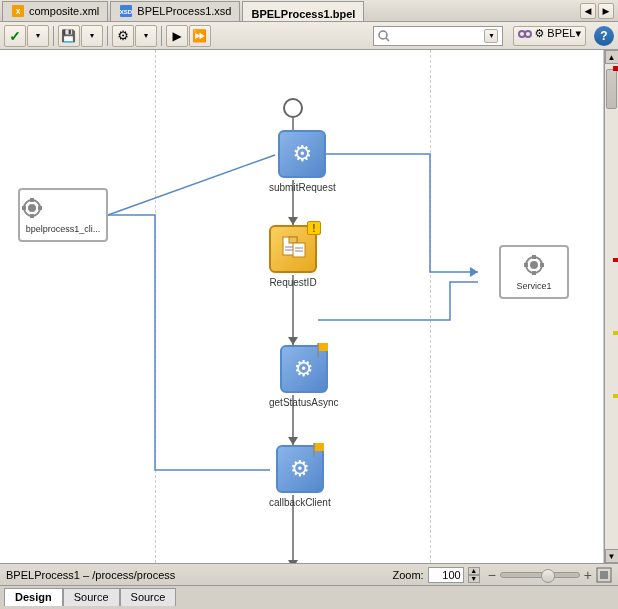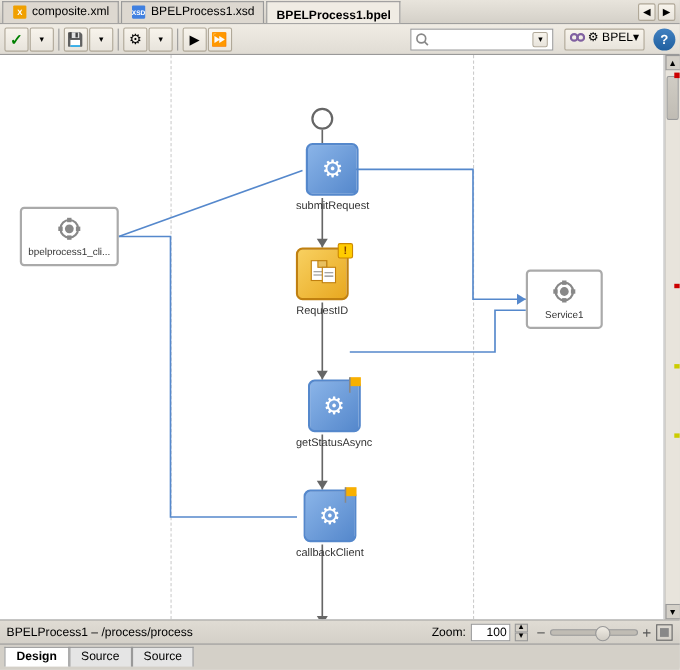--- a/index.html
+++ b/index.html
@@ -180,21 +180,21 @@
     }
 
     
     .ext-box {
       position: absolute;
       width: 90px; height: 54px;
       border: 2px solid #aaa;
       background: white;
       border-radius: 4px;
       display: flex; flex-direction: column;
-      align-items: center; justify-content: center;
+      justify-content: center;
       gap: 4px;
     }
     .ext-box-label { font-size: 9px; color: #333; text-align: center; }
 
     
     .svc-box {
       position: absolute;
       width: 70px; height: 54px;
       border: 2px solid #aaa;
       background: white;
@@ -468,21 +468,21 @@
         <circle cx="12" cy="12" r="8" fill="none" stroke="#888" stroke-width="2"></circle>
         <circle cx="12" cy="12" r="4" fill="#888"></circle>
         <rect x="10" y="2" width="4" height="4" fill="#888"></rect>
         <rect x="10" y="18" width="4" height="4" fill="#888"></rect>
         <rect x="2" y="10" width="4" height="4" fill="#888"></rect>
         <rect x="18" y="10" width="4" height="4" fill="#888"></rect>
       </svg>
       <div class="ext-box-label">bpelprocess1_cli...</div>
     </div>
 
-    <div class="svc-box" style="left:478px;top:195px;justify-content:center;">
+    <div class="svc-box" style="left:499px;top:195px;justify-content:center;">
       <svg width="24" height="24">
         <circle cx="12" cy="12" r="8" fill="none" stroke="#888" stroke-width="2"></circle>
         <circle cx="12" cy="12" r="4" fill="#888"></circle>
         <rect x="10" y="2" width="4" height="4" fill="#888"></rect>
         <rect x="10" y="18" width="4" height="4" fill="#888"></rect>
         <rect x="2" y="10" width="4" height="4" fill="#888"></rect>
         <rect x="18" y="10" width="4" height="4" fill="#888"></rect>
       </svg>
       <div class="ext-box-label">Service1</div>
     </div>

